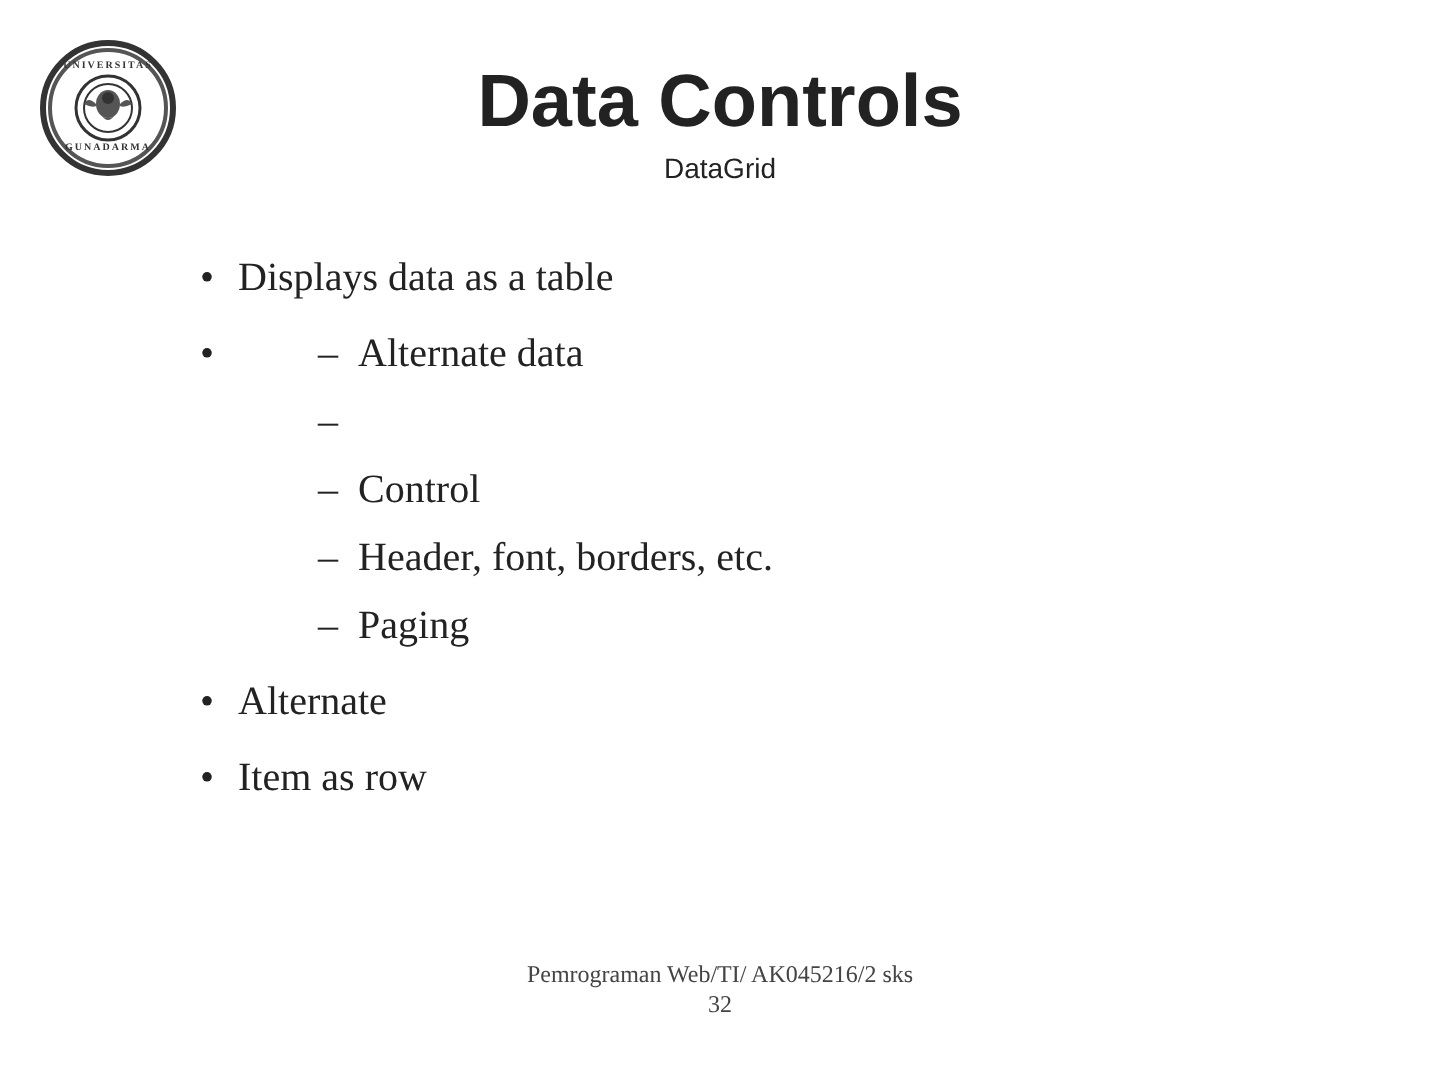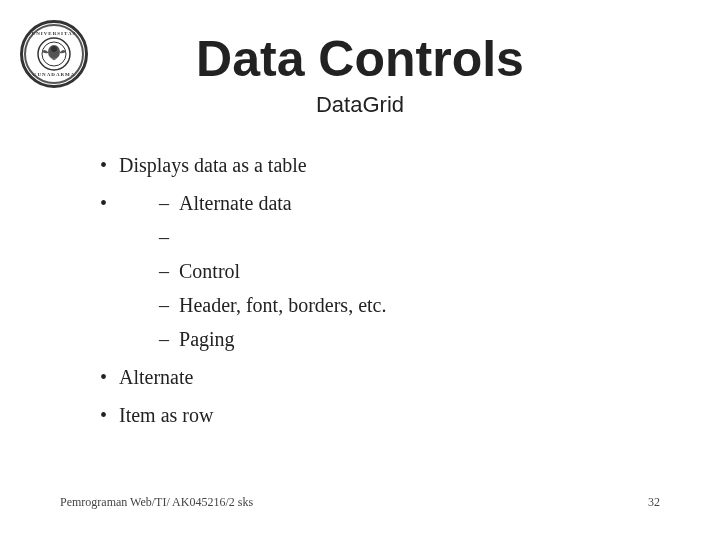--- a/index.html
+++ b/index.html
@@ -72,29 +72,29 @@
     }
 
     .logo-text-bottom {
       font-size: 5px;
       font-weight: bold;
       letter-spacing: 1px;
       color: #333;
     }
 
     h1.main-title {
-      font-size: 50px;
+      font-size: 37px;
       font-weight: bold;
       color: #222;
       margin-bottom: 4px;
       font-family: 'Arial', sans-serif;
     }
 
     h2.sub-title {
-      font-size: 22px;
+      font-size: 14px;
       font-weight: normal;
       color: #222;
       font-family: 'Arial', sans-serif;
     }
 
     .content {
       flex: 1;
       padding-left: 40px;
     }
 
@@ -132,24 +132,25 @@
     }
 
     .dash {
       margin-right: 10px;
       flex-shrink: 0;
     }
 
     .footer {
       display: flex;
       justify-content: space-between;
-      align-items: flex-end;
+      align-items: center;
       padding-top: 10px;
       font-size: 12px;
       color: #444;
+      flex-direction: column;
     }
   </style>
 </head>
 <body>
 
 <div class="slide">
 
   <div class="header">
 
     <div class="logo">

